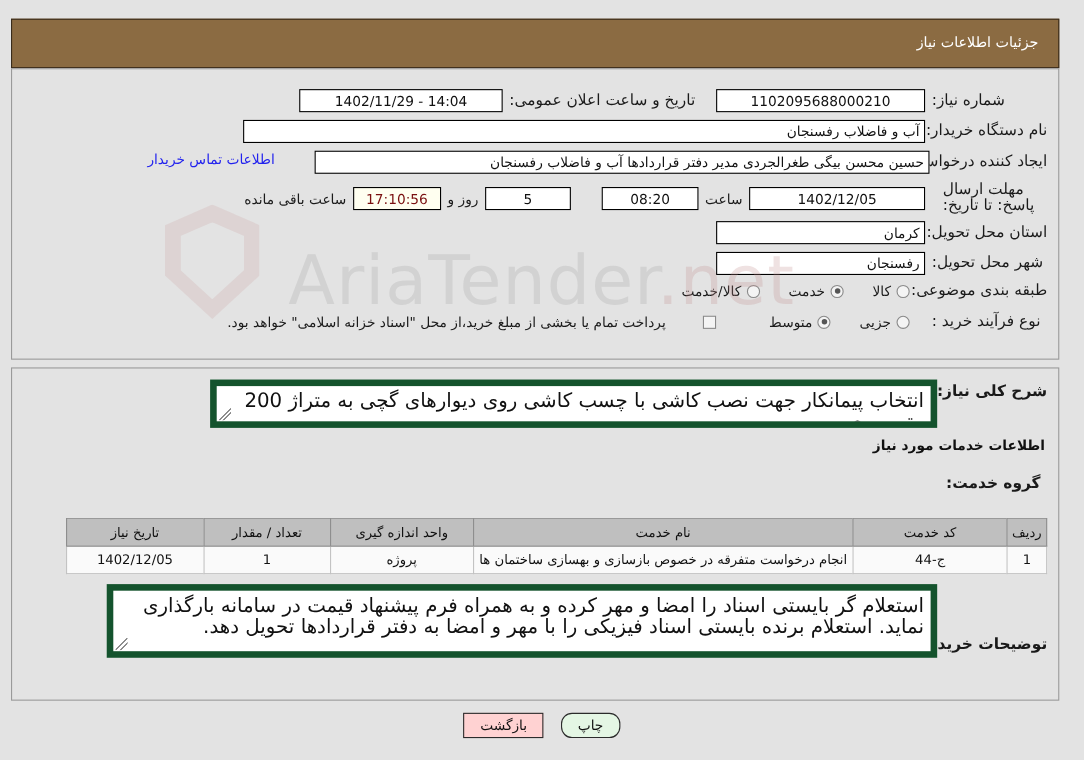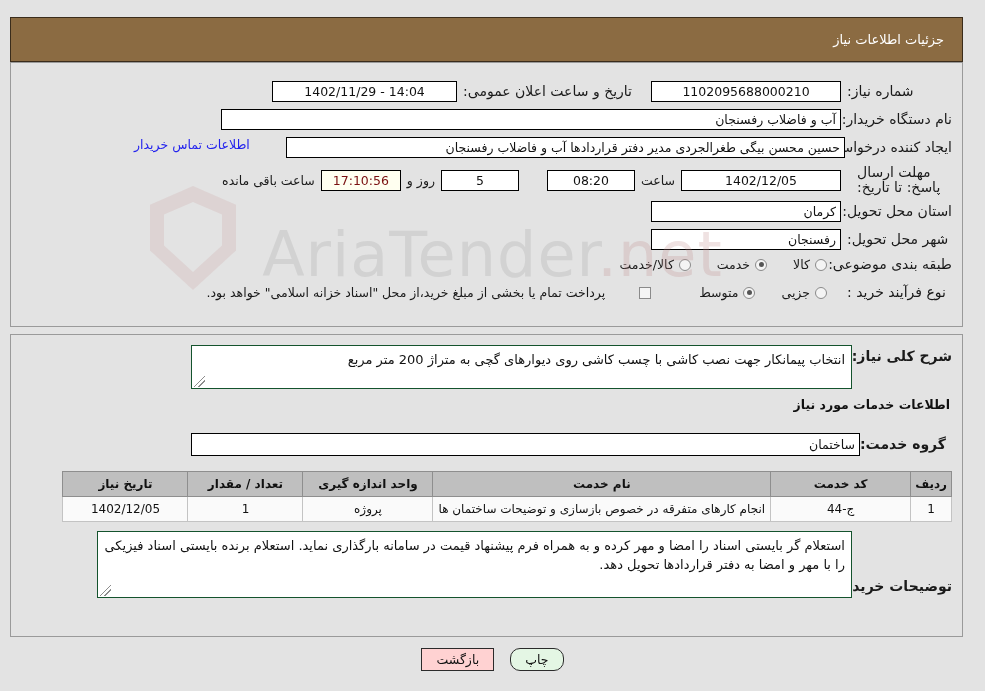--- a/index.html
+++ b/index.html
@@ -124,23 +124,23 @@
     width: 12px; height: 12px;
     border: 1px solid #8a8a8a;
     background: #f4f4f4;
     box-sizing: border-box;
     flex: 0 0 auto;
   }
 
   
   .ta {
     background: #ffffff;
-    border: 1px solid #14532d;
-    box-sizing: border-box;
-    font-size: 13px;
+    border: 6px solid #14532d;
+    box-sizing: border-box;
+    font-size: 18px;
     color: #111;
     padding: 4px 6px;
     line-height: 19px;
     position: relative;
     overflow: hidden;
     text-align: right;
   }
   .ta::after {
     content: "";
     position: absolute;
@@ -162,21 +162,21 @@
   .tbl {
     position: absolute;
     border-collapse: collapse;
     font-size: 12px;
     background: #fff;
     table-layout: fixed;
   }
   .tbl th {
     background: #bfbfbf;
     border: 1px solid #8e8e8e;
-    font-weight: bold;
+    font-weight: normal;
     color: #111;
     height: 24px;
     padding: 0 4px;
     text-align: center;
     font-size: 12px;
   }
   .tbl td {
     background: #fafafa;
     border: 1px solid #c3c3c3;
     height: 24px;
@@ -338,21 +338,20 @@
 
   <div class="row" style="top:14px; right:10px;">
     <span class="lbl" style="font-weight:bold; width:92px;">شرح کلی نیاز:</span>
   </div>
   <div class="ta" style="position:absolute; top:10px; right:110px; left:180px; height:44px;">انتخاب پیمانکار جهت نصب کاشی با چسب کاشی روی دیوارهای گچی به متراژ 200 متر مربع</div>
 
   <div class="section-title" style="top:62px; right:12px;">اطلاعات خدمات مورد نیاز</div>
 
   <div class="row" style="top:98px; right:10px; left:180px;">
     <span class="lbl" style="font-weight:bold; width:92px; flex:0 0 auto;">گروه خدمت:</span>
-    <span class="fld right" style="flex:1 1 auto; height:23px;">ساختمان</span>
   </div>
 
   <table class="tbl" style="top:136px; right:10px; left:10px;">
     <colgroup>
       <col style="width:34px">
       <col style="width:140px">
       <col>
       <col style="width:130px">
       <col style="width:115px">
       <col style="width:125px">
@@ -364,21 +363,21 @@
         <th>نام خدمت</th>
         <th>واحد اندازه گیری</th>
         <th>تعداد / مقدار</th>
         <th>تاریخ نیاز</th>
       </tr>
     </thead>
     <tbody>
       <tr>
         <td>1</td>
         <td>ج-44</td>
-        <td class="name">انجام کارهای متفرقه در خصوص بازسازی و توضیحات ساختمان ها</td>
+        <td class="name">انجام درخواست متفرقه در خصوص بازسازی و بهسازی ساختمان ها</td>
         <td>پروژه</td>
         <td>1</td>
         <td>1402/12/05</td>
       </tr>
     </tbody>
   </table>
 
   <div class="row" style="top:244px; right:10px;">
     <span class="lbl" style="font-weight:bold; width:92px;">توضیحات خریدار:</span>
   </div>

